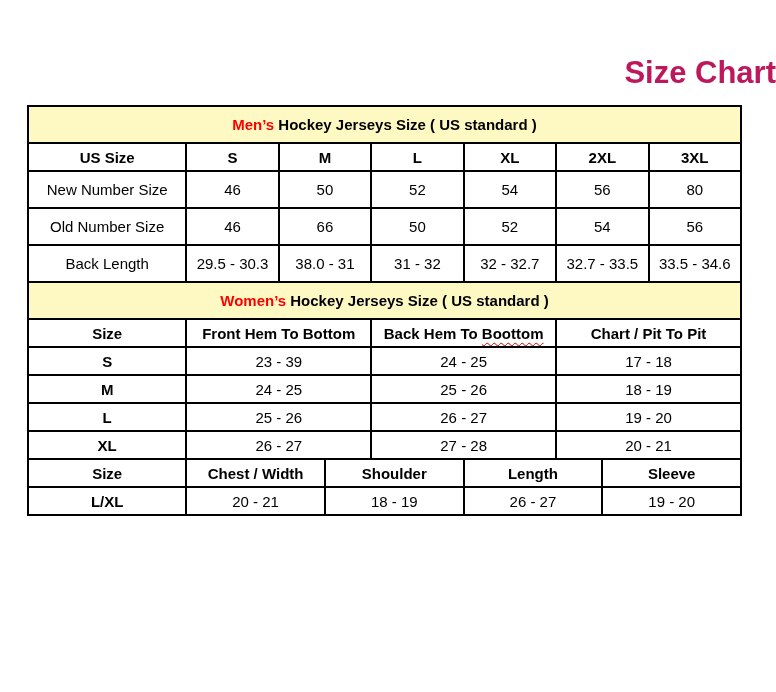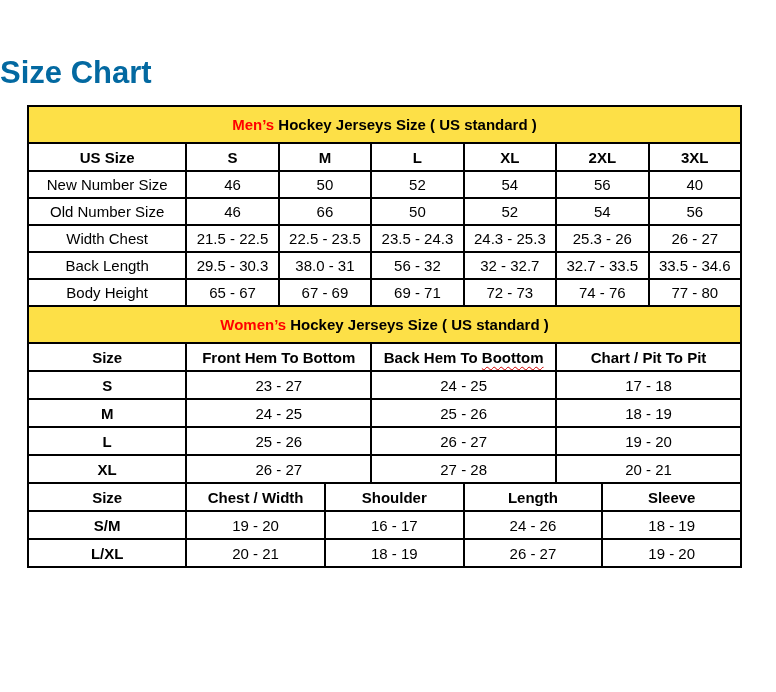--- a/index.html
+++ b/index.html
@@ -9,22 +9,22 @@
   }
   body {
     width: 776px;
     height: 692px;
     overflow: hidden;
     font-family: "Liberation Sans", sans-serif;
     color: #000;
   }
   .page-title {
     margin: 56px 0 15px 0;
-    text-align: left;
-    color: #0369a1;
+    text-align: right;
+    color: #be185d;
     font-size: 31px;
     font-weight: bold;
     line-height: 1.1;
   }
   .chart-wrap {
     width: 715px;
     margin-left: 27px;
   }
   table.size-table {
     width: 100%;
@@ -37,32 +37,32 @@
   .size-table th, .size-table td {
     border: 2px solid #000;
     text-align: center;
     vertical-align: middle;
     padding: 0;
     font-size: 15px;
     overflow: hidden;
     white-space: nowrap;
   }
   .section-header {
-    background: #fde047;
+    background: #fef9c3;
     height: 35px;
     font-weight: bold;
     font-size: 16px;
   }
   .section-header .hl { color: #ff0000; }
   tr.cols th {
     height: 26px;
     font-weight: bold;
     text-align: center;
   }
-  tbody tr { height: 27px; }
+  tbody tr { height: 37px; }
   .womens tbody tr, .youth tbody tr { height: 28px; }
   tbody td { font-weight: normal; }
   tbody th.row-label { font-weight: bold; font-size: 15px; }
   .mens tbody th.row-label { font-weight: normal; }
   .squiggle {
     text-decoration-line: underline;
     text-decoration-style: wavy;
     text-decoration-color: #d40000;
     text-decoration-thickness: 1px;
     text-underline-offset: 3px;
@@ -100,57 +100,39 @@
         </tr>
     </thead>
     <tbody id="mens-body">
         <tr>
           <th class="row-label">New Number Size</th>
           <td>46</td>
           <td>50</td>
           <td>52</td>
           <td>54</td>
           <td>56</td>
-          <td>40</td>
+          <td>80</td>
         </tr>
         <tr>
           <th class="row-label">Old Number Size</th>
           <td>46</td>
           <td>66</td>
           <td>50</td>
           <td>52</td>
           <td>54</td>
           <td>56</td>
         </tr>
         <tr>
-          <th class="row-label">Width Chest</th>
-          <td>21.5 - 22.5</td>
-          <td>22.5 - 23.5</td>
-          <td>23.5 - 24.3</td>
-          <td>24.3 - 25.3</td>
-          <td>25.3 - 26</td>
-          <td>26 - 27</td>
-        </tr>
-        <tr>
           <th class="row-label">Back Length</th>
           <td>29.5 - 30.3</td>
           <td>38.0 - 31</td>
-          <td>56 - 32</td>
+          <td>31 - 32</td>
           <td>32 - 32.7</td>
           <td>32.7 - 33.5</td>
           <td>33.5 - 34.6</td>
-        </tr>
-        <tr>
-          <th class="row-label">Body Height</th>
-          <td>65 - 67</td>
-          <td>67 - 69</td>
-          <td>69 - 71</td>
-          <td>72 - 73</td>
-          <td>74 - 76</td>
-          <td>77 - 80</td>
         </tr>
       </tbody>
   </table>
 
   <table class="size-table womens">
     <colgroup>
       <col style="width:22.2%">
         <col>
         <col>
         <col>
@@ -162,21 +144,21 @@
       <tr class="cols" id="womens-cols">
           <th>Size</th>
           <th>Front Hem To Bottom</th>
           <th><span>Back Hem To </span><span class="squiggle">Boottom</span></th>
           <th>Chart / Pit To Pit</th>
         </tr>
     </thead>
     <tbody id="womens-body">
         <tr>
           <th class="row-label">S</th>
-          <td>23 - 27</td>
+          <td>23 - 39</td>
           <td>24 - 25</td>
           <td>17 - 18</td>
         </tr>
         <tr>
           <th class="row-label">M</th>
           <td>24 - 25</td>
           <td>25 - 26</td>
           <td>18 - 19</td>
         </tr>
         <tr>
@@ -206,27 +188,20 @@
       <tr class="cols" id="youth-cols">
           <th>Size</th>
           <th>Chest / Width</th>
           <th>Shoulder</th>
           <th>Length</th>
           <th>Sleeve</th>
         </tr>
     </thead>
     <tbody id="youth-body">
         <tr>
-          <th class="row-label">S/M</th>
-          <td>19 - 20</td>
-          <td>16 - 17</td>
-          <td>24 - 26</td>
-          <td>18 - 19</td>
-        </tr>
-        <tr>
           <th class="row-label">L/XL</th>
           <td>20 - 21</td>
           <td>18 - 19</td>
           <td>26 - 27</td>
           <td>19 - 20</td>
         </tr>
       </tbody>
   </table>
 
 </div>

